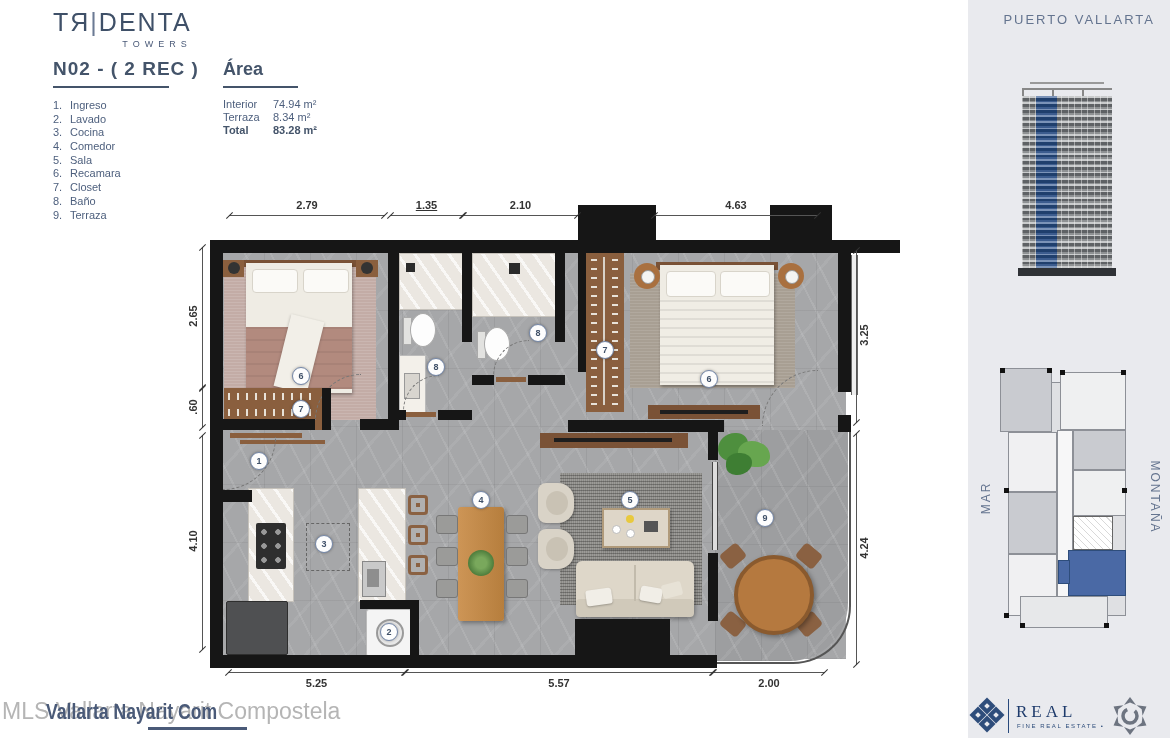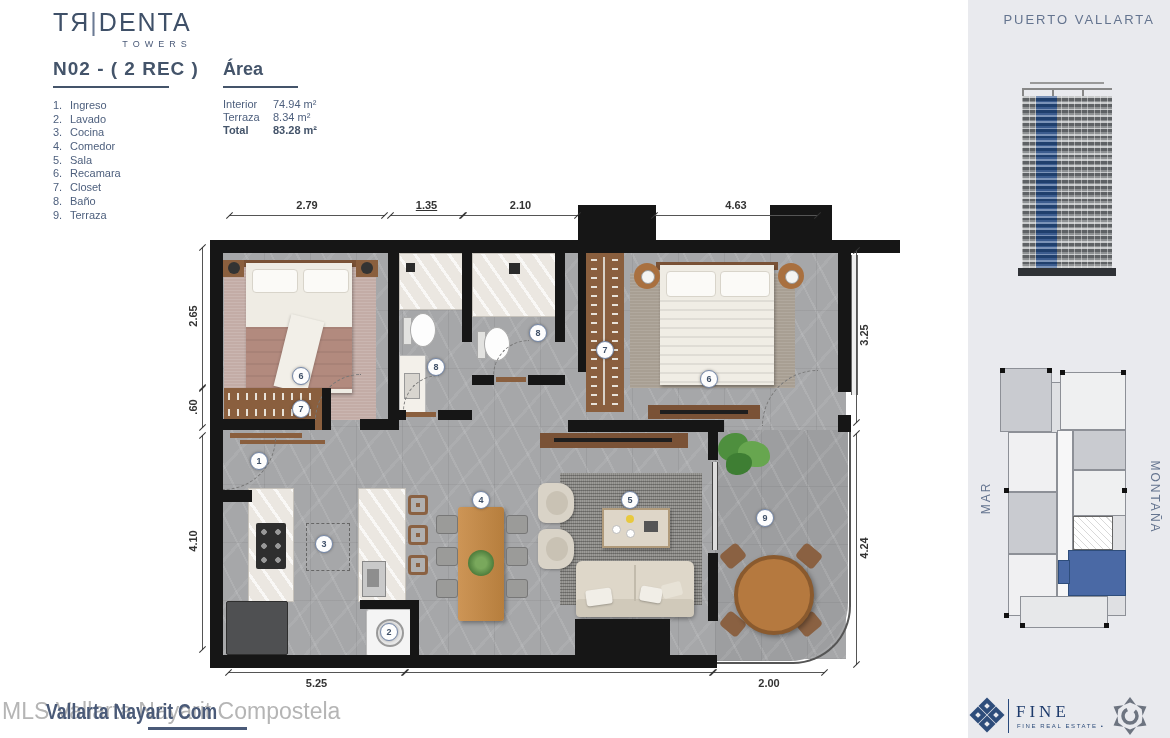--- a/index.html
+++ b/index.html
@@ -308,20 +308,21 @@
   <div class="dimh" style="left:390px;top:215px;width:73px;"></div>
   <div class="dimlab" style="left:390px;top:199px;width:73px;text-decoration:underline;">1.35</div>
   <div class="dimh" style="left:463px;top:215px;width:115px;"></div>
   <div class="dimlab" style="left:463px;top:199px;width:115px;">2.10</div>
   <div class="dimh" style="left:654px;top:215px;width:164px;"></div>
   <div class="dimlab" style="left:654px;top:199px;width:164px;">4.63</div>
 
   <div class="dimh" style="left:228px;top:672px;width:177px;"></div>
   <div class="dimlab" style="left:228px;top:677px;width:177px;">5.25</div>
   <div class="dimh" style="left:405px;top:672px;width:308px;"></div>
+  <div class="dimlab" style="left:405px;top:677px;width:308px;">5.57</div>
   <div class="dimh" style="left:713px;top:672px;width:112px;"></div>
   <div class="dimlab" style="left:713px;top:677px;width:112px;">2.00</div>
 
   <div class="dimv" style="left:202px;top:247px;height:141px;"></div>
   <div class="dimlabv" style="left:173px;top:310px;">2.65</div>
   <div class="dimv" style="left:202px;top:388px;height:40px;"></div>
   <div class="dimlabv" style="left:173px;top:401px;">.60</div>
   <div class="dimv" style="left:202px;top:435px;height:215px;"></div>
   <div class="dimlabv" style="left:173px;top:535px;">4.10</div>
 
@@ -370,21 +371,21 @@
   <div class="wm-dark">Vallarta Nayarit Com</div>
   <div class="wm-line"></div>
 
   <div class="abs" style="left:972px;top:700px;width:30px;height:30px;">
     <div class="dmd" style="left:9px;top:0;"></div>
     <div class="dmd" style="left:0;top:9px;"></div>
     <div class="dmd" style="left:18px;top:9px;"></div>
     <div class="dmd" style="left:9px;top:18px;"></div>
   </div>
   <div class="abs" style="left:1008px;top:699px;width:1px;height:34px;background:#28497c;"></div>
-  <div class="domus-name">FINE</div>
+  <div class="domus-name">REAL</div>
   <div class="domus-tag">FINE REAL ESTATE  •</div>
 
   <div class="abs" style="left:1110px;top:696px;width:40px;height:40px;">
     <svg width="40" height="40" viewBox="0 0 40 40">
       <circle cx="20" cy="20" r="7" fill="none" stroke="#6d7480" stroke-width="3.5" stroke-dasharray="30 8"></circle>
       <g fill="#6d7480">
         <path d="M20 1 L26 9 L20 6.5 L14 9 Z"></path>
         <path d="M20 1 L26 9 L20 6.5 L14 9 Z" transform="rotate(60 20 20)"></path>
         <path d="M20 1 L26 9 L20 6.5 L14 9 Z" transform="rotate(120 20 20)"></path>
         <path d="M20 1 L26 9 L20 6.5 L14 9 Z" transform="rotate(180 20 20)"></path>

